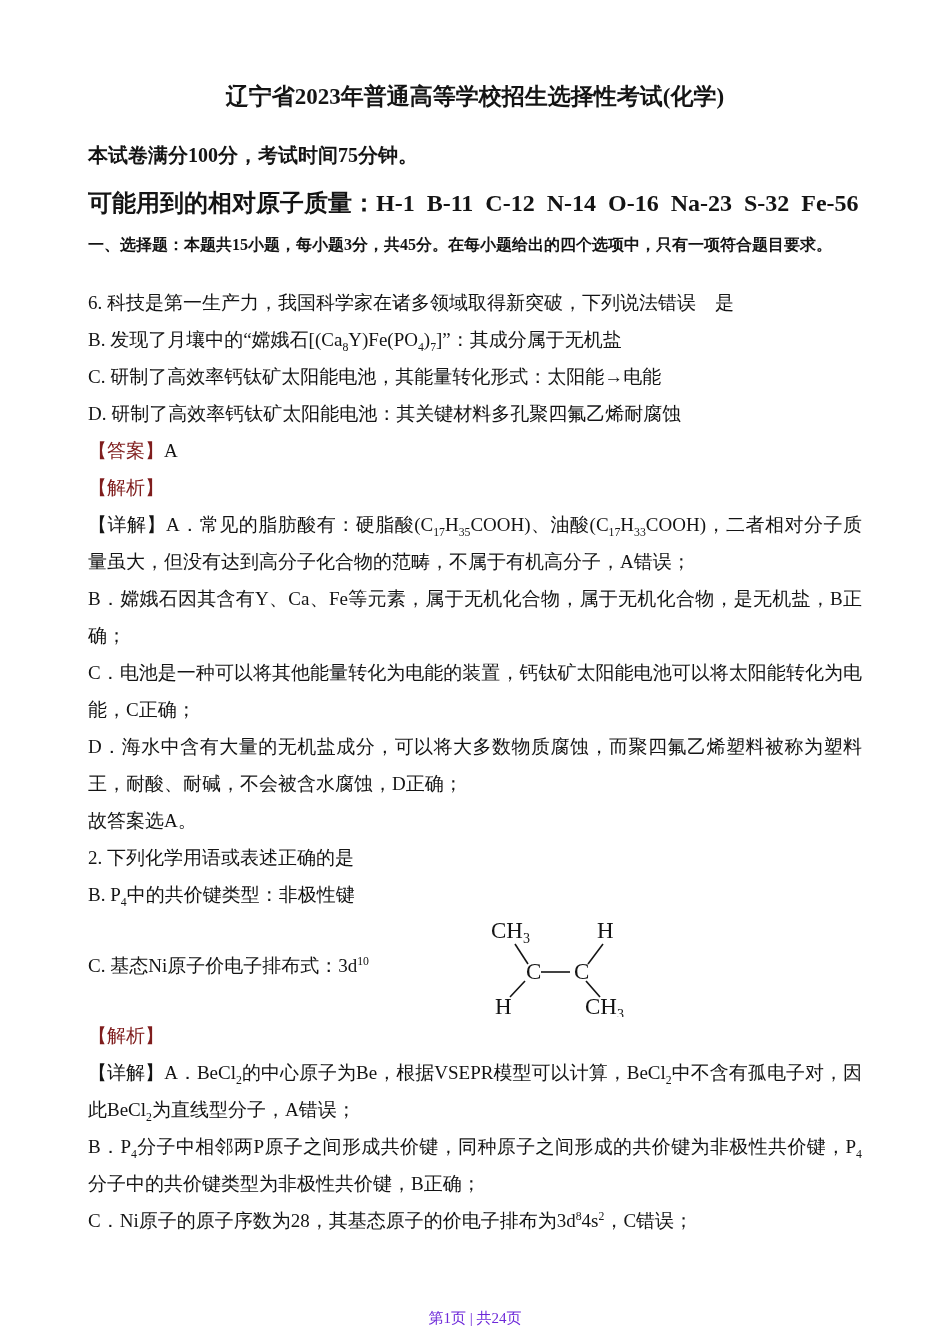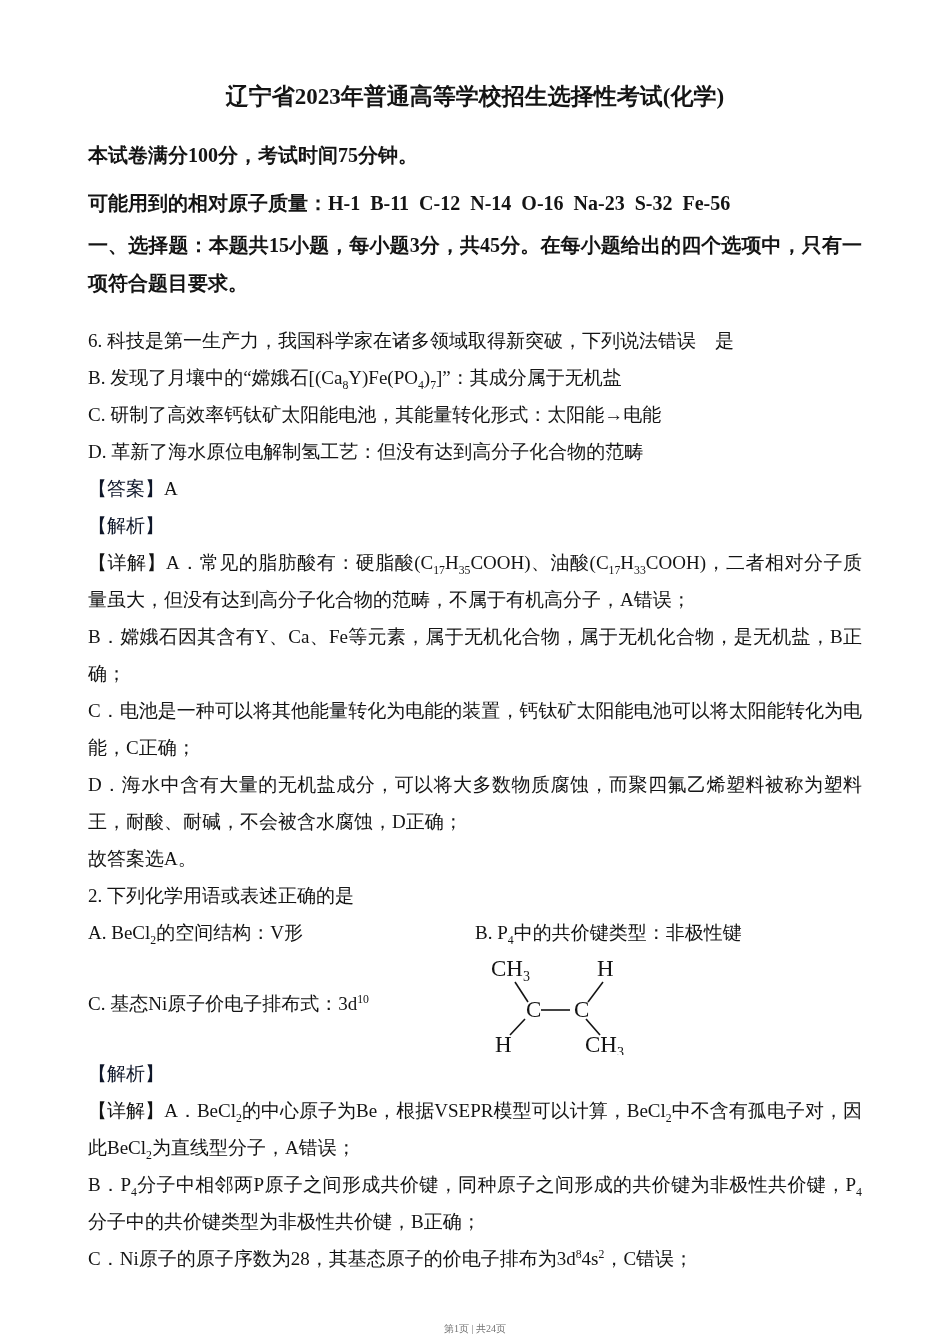--- a/index.html
+++ b/index.html
@@ -7,69 +7,68 @@
     position:relative;
     width:950px;height:1344px;
     background:#ffffff;
     font-family:"Liberation Serif","DejaVu Serif",serif;
     color:#141414;
     overflow:hidden;
   }
   .content{padding:0 88px;}
   .title{margin:82px 0 0;text-align:center;font-size:23px;font-weight:bold;line-height:30px;}
   .subtitle{margin:30px 0 0;text-align:left;font-size:20px;font-weight:bold;line-height:26px;}
-  .masses{margin:20px 0 0;font-size:20px;font-weight:bold;line-height:30px;white-space:pre-wrap;}
-  .section-header{margin:8px 0 0;font-size:20px;font-weight:bold;line-height:38px;text-align:justify;}
+  .masses{margin:20px 0 0;font-size:24px;font-weight:bold;line-height:30px;white-space:pre-wrap;}
+  .section-header{margin:8px 0 0;font-size:16px;font-weight:bold;line-height:38px;text-align:justify;}
   .para{margin:0;font-size:19px;line-height:37px;text-align:justify;}
   .gap-lg{margin-top:20px;}
   .gap-sm{margin-top:10px;}
   .opt-row{display:flex;margin:0;}
   .opt-row .col-left{width:50%;flex:0 0 50%;}
   .opt-row .col-right{flex:1;}
   .opt-row-tall{display:flex;align-items:center;min-height:104px;}
   .d-option{display:flex;align-items:center;}
   .d-option .d-text{white-space:nowrap;}
-  .blue{color:#0f172a;}
+  .blue{color:#7f1d1d;}
   sub,sup{font-size:0.62em;line-height:0;}
   .struct-svg{display:block;margin-left:4px;}
   .struct-svg text{font-family:"Liberation Serif","DejaVu Serif",serif;fill:#141414;}
   .footer{
-    position:absolute;left:0;bottom:8px;width:100%;
-    text-align:center;font-size:10px;color:#737373;
+    position:absolute;left:0;bottom:16px;width:100%;
+    text-align:center;font-size:15px;color:#6d28d9;
   }
 </style>
 </head>
 <body>
 
 <div class="page">
   <div class="content">
 
     <div class="title">辽宁省2023年普通高等学校招生选择性考试(化学)</div>
     <div class="subtitle">本试卷满分100分，考试时间75分钟。</div>
     <div class="masses">可能用到的相对原子质量：H-1  B-11  C-12  N-14  O-16  Na-23  S-32  Fe-56</div>
     <div class="section-header">一、选择题：本题共15小题，每小题3分，共45分。在每小题给出的四个选项中，只有一项符合题目要求。</div>
 
     <p class="para gap-lg">6. 科技是第一生产力，我国科学家在诸多领域取得新突破，下列说法错误　是</p>
     <p class="para">B. 发现了月壤中的“嫦娥石[(Ca<sub>8</sub>Y)Fe(PO<sub>4</sub>)<sub>7</sub>]”：其成分属于无机盐</p>
     <p class="para">C. 研制了高效率钙钛矿太阳能电池，其能量转化形式：太阳能→电能</p>
-    <p class="para">D. 革新了海水原位电解制氢工艺：但没有达到高分子化合物的范畴</p>
+    <p class="para">D. 研制了高效率钙钛矿太阳能电池：其关键材料多孔聚四氟乙烯耐腐蚀</p>
 
     <p class="para"><span class="blue">【答案】</span><span>A</span></p>
     <p class="para"><span class="blue">【解析】</span></p>
 
     <p class="para">【详解】A．常见的脂肪酸有：硬脂酸(C<sub>17</sub>H<sub>35</sub>COOH)、油酸(C<sub>17</sub>H<sub>33</sub>COOH)，二者相对分子质量虽大，但没有达到高分子化合物的范畴，不属于有机高分子，A错误；</p>
     <p class="para">B．嫦娥石因其含有Y、Ca、Fe等元素，属于无机化合物，属于无机化合物，是无机盐，B正确；</p>
     <p class="para">C．电池是一种可以将其他能量转化为电能的装置，钙钛矿太阳能电池可以将太阳能转化为电能，C正确；</p>
     <p class="para">D．海水中含有大量的无机盐成分，可以将大多数物质腐蚀，而聚四氟乙烯塑料被称为塑料王，耐酸、耐碱，不会被含水腐蚀，D正确；</p>
     <p class="para">故答案选A。</p>
 
     <p class="para">2. 下列化学用语或表述正确的是</p>
 
     <div class="opt-row para">
-      <span class="col-left">A. BeCl<sub>2</sub>的空间结构：V形</span>
       <span class="col-right">B. P<sub>4</sub>中的共价键类型：非极性键</span>
     </div>
 
     <div class="opt-row opt-row-tall para">
       <span class="col-left">C. 基态Ni原子价电子排布式：3d<sup>10</sup></span>
       <span class="col-right d-option">
         <svg class="struct-svg" width="158" height="104" viewBox="0 0 158 104" xmlns="http://www.w3.org/2000/svg">
 
           <line x1="36" y1="31" x2="49" y2="51" stroke="#141414" stroke-width="1.6"></line>
           <line x1="124" y1="31" x2="109" y2="51" stroke="#141414" stroke-width="1.6"></line>

